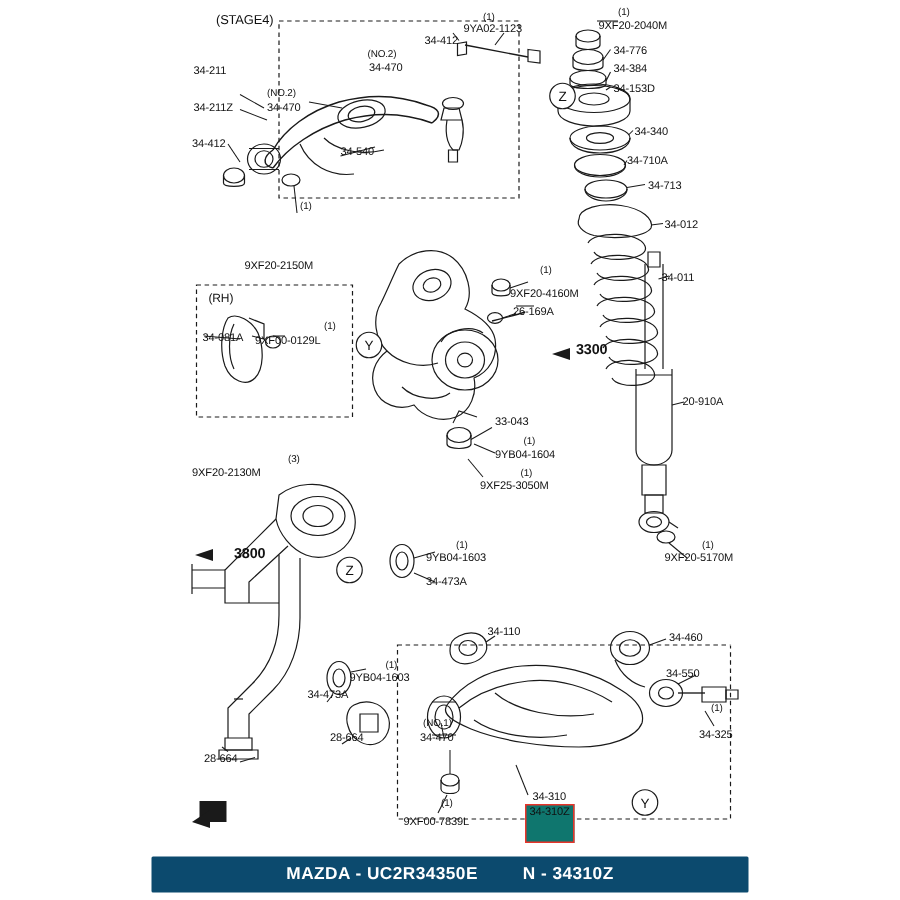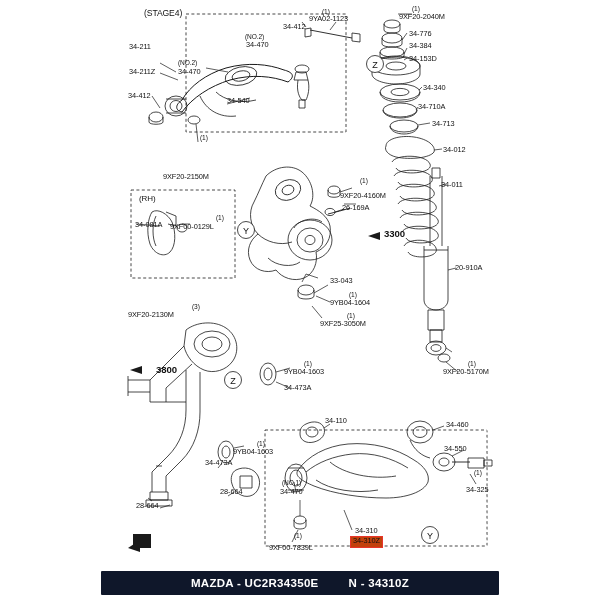--- a/index.html
+++ b/index.html
@@ -52,32 +52,32 @@
   }
   .lbl.stage {
     font-size: 8.6px;
     margin-left: 20px;
   }
   .lbl.rh {
     font-size: 8px;
   }
   .lbl.highlight {
     border: 1.4px solid #e8342a;
-    padding: 0px 2px 1px 2px;
+    padding: 0px 2px 15px 2px;
     color: #111;
-    background: #c2410c;
+    background: #0f766e;
   }
   
   #footer {
     position: absolute;
     left: 101px;
     top: 571px;
     width: 398px;
     height: 24px;
-    background: #0f172a;
+    background: #0c4a6e;
     border-radius: 1px;
     display: flex;
     align-items: center;
     justify-content: center;
     gap: 30px;
     text-align: center;
   }
   #footer .ftxt {
     color: #ffffff;
     font-size: 11.5px;

